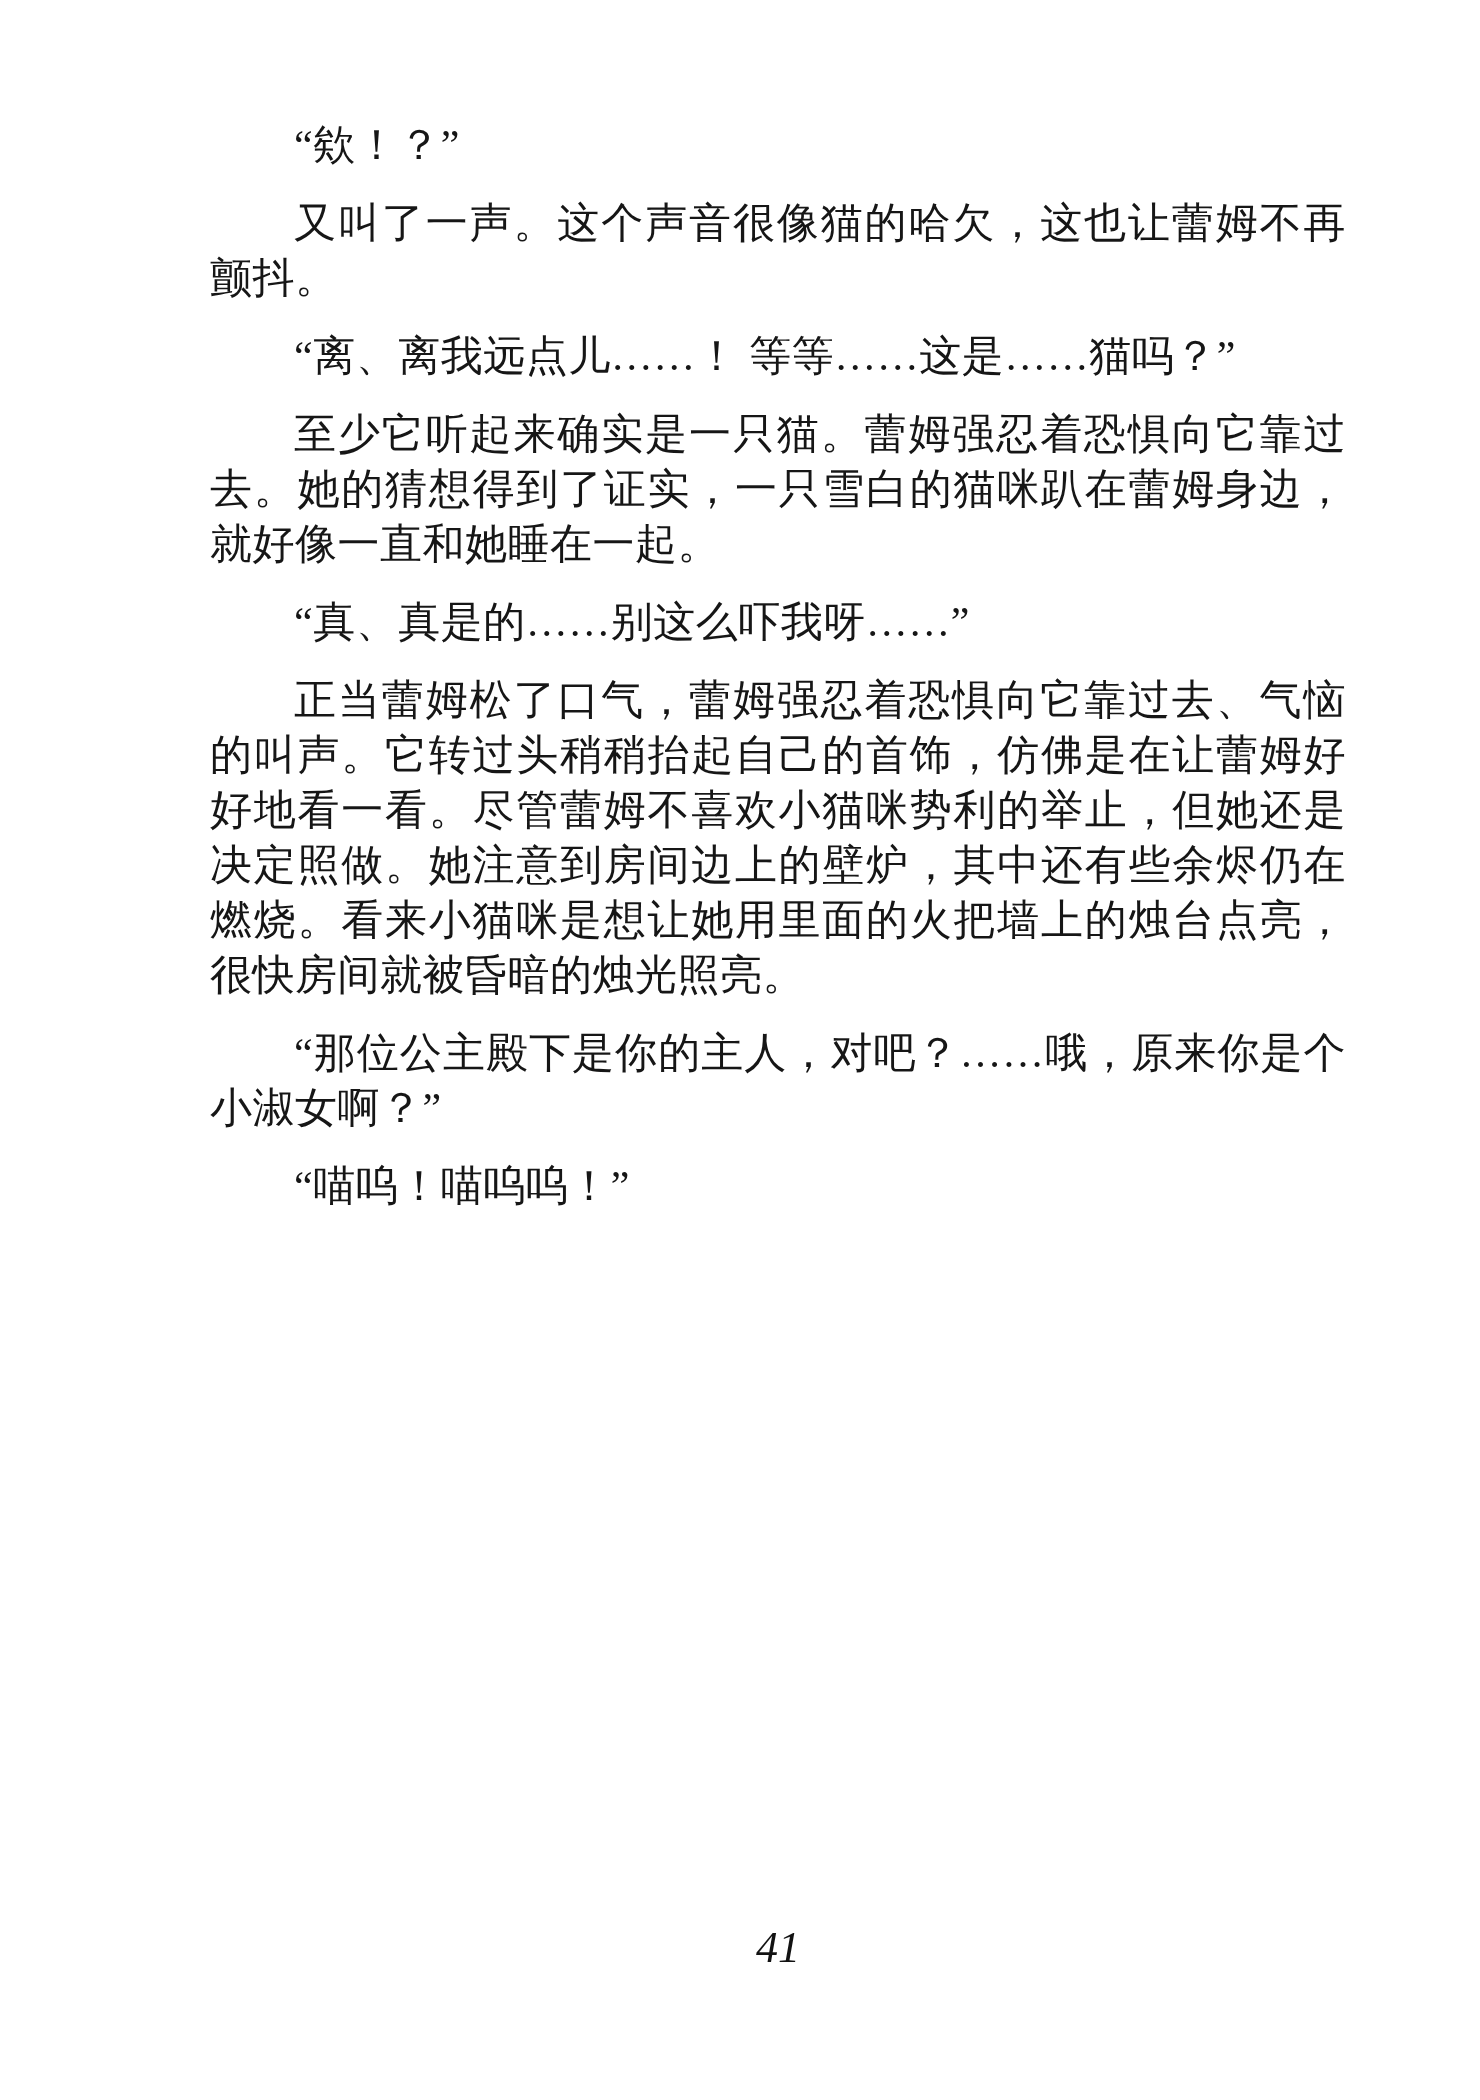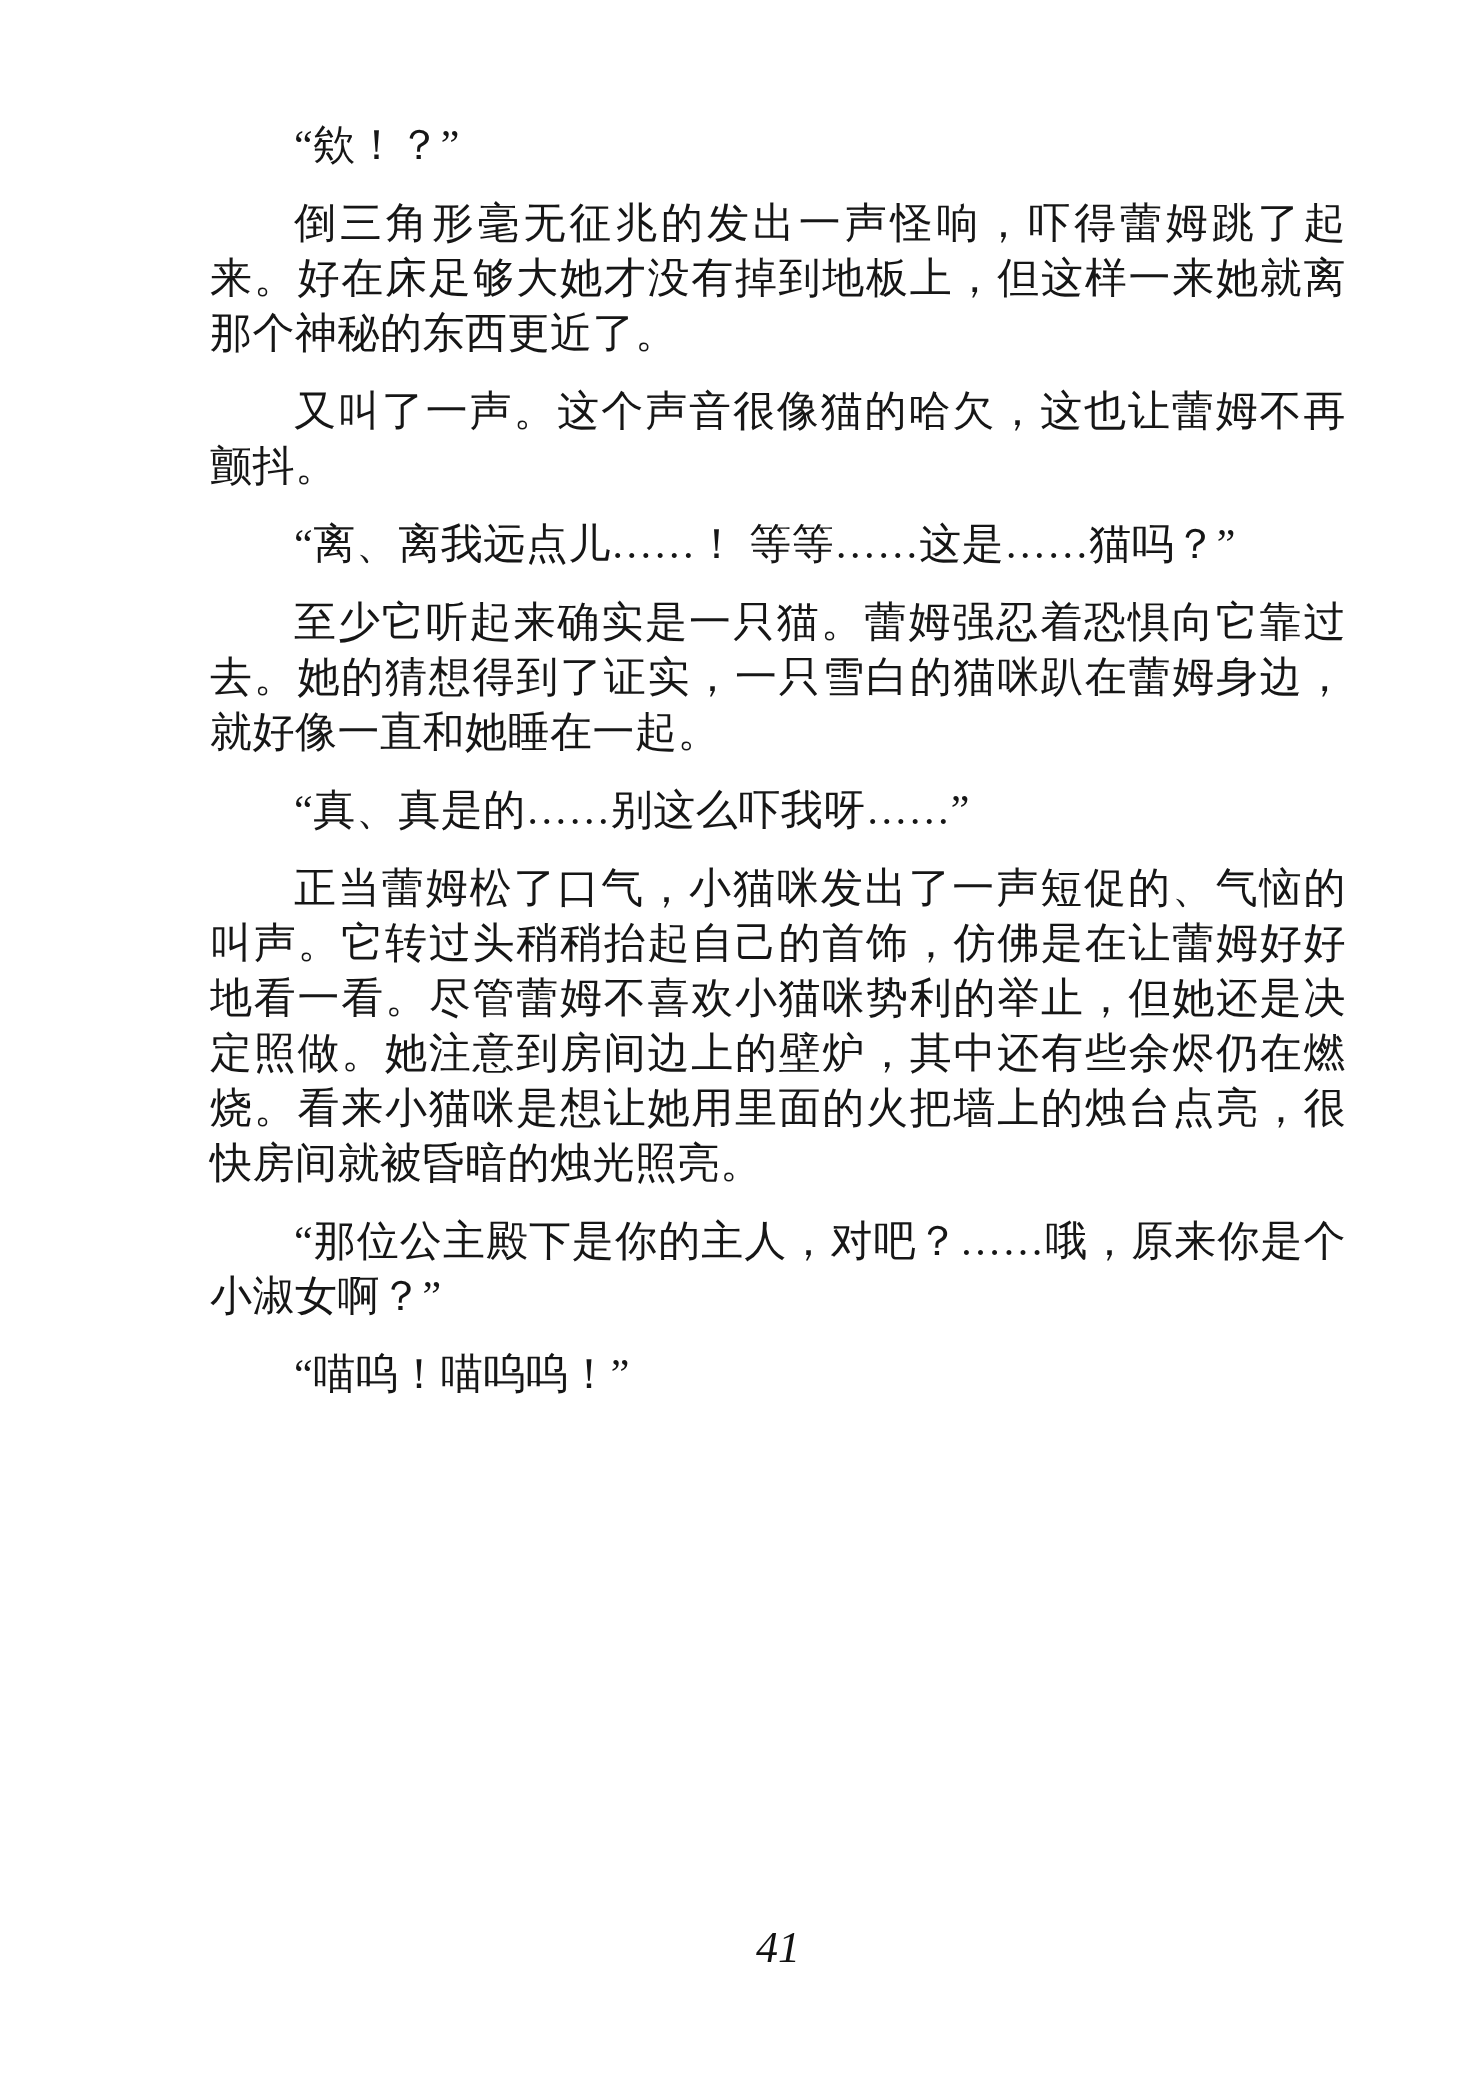--- a/index.html
+++ b/index.html
@@ -49,23 +49,22 @@
     font-style: italic;
     color: #121212;
   }
 </style>
 </head>
 <body>
 
 <div class="page">
   <main class="text-column" id="paragraphs">
       <p class="para">“欸！？”</p>
-      <p class="para">倒三角形毫无征兆的发出一声怪响，吓得蕾姆跳了起来。好在床足够大她才没有掉到地板上，但这样一来她就离那个神秘的东西更近了。</p>
       <p class="para">又叫了一声。这个声音很像猫的哈欠，这也让蕾姆不再颤抖。</p>
       <p class="para">“离、离我远点儿……！ 等等……这是……猫吗？”</p>
       <p class="para">至少它听起来确实是一只猫。蕾姆强忍着恐惧向它靠过去。她的猜想得到了证实，一只雪白的猫咪趴在蕾姆身边，就好像一直和她睡在一起。</p>
       <p class="para">“真、真是的……别这么吓我呀……”</p>
-      <p class="para">正当蕾姆松了口气，小猫咪发出了一声短促的、气恼的叫声。它转过头稍稍抬起自己的首饰，仿佛是在让蕾姆好好地看一看。尽管蕾姆不喜欢小猫咪势利的举止，但她还是决定照做。她注意到房间边上的壁炉，其中还有些余烬仍在燃烧。看来小猫咪是想让她用里面的火把墙上的烛台点亮，很快房间就被昏暗的烛光照亮。</p>
+      <p class="para">正当蕾姆松了口气，蕾姆强忍着恐惧向它靠过去、气恼的叫声。它转过头稍稍抬起自己的首饰，仿佛是在让蕾姆好好地看一看。尽管蕾姆不喜欢小猫咪势利的举止，但她还是决定照做。她注意到房间边上的壁炉，其中还有些余烬仍在燃烧。看来小猫咪是想让她用里面的火把墙上的烛台点亮，很快房间就被昏暗的烛光照亮。</p>
       <p class="para">“那位公主殿下是你的主人，对吧？……哦，原来你是个小淑女啊？”</p>
       <p class="para">“喵呜！喵呜呜！”</p>
     </main>
   <div class="page-number">41</div>
 </div>
 
 </body></html>

